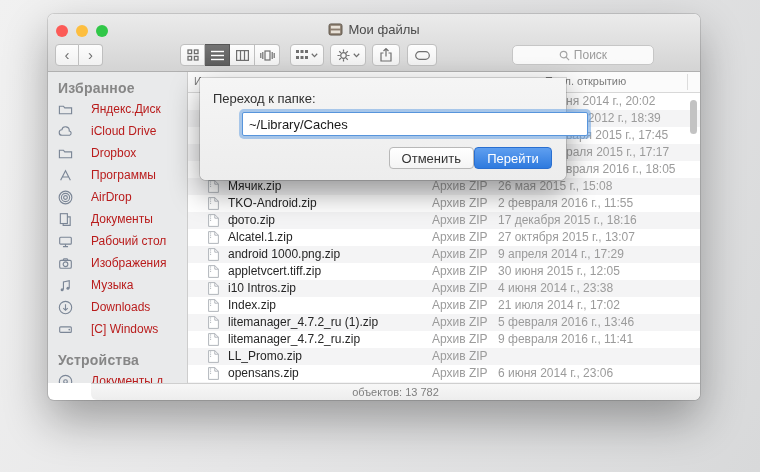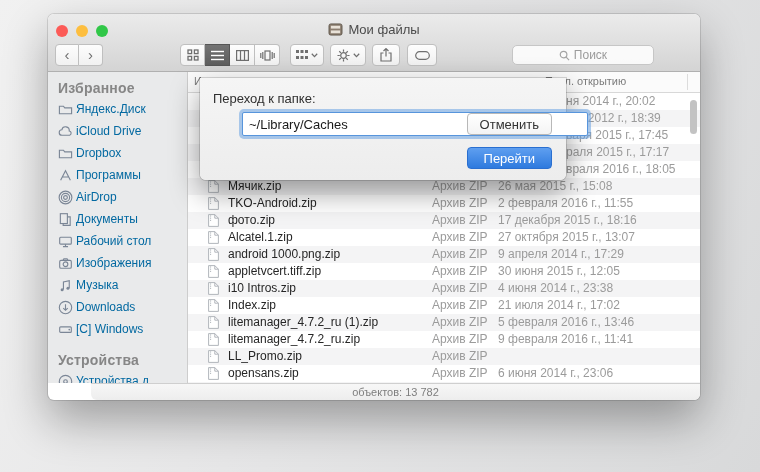--- a/index.html
+++ b/index.html
@@ -60,22 +60,22 @@
     position:absolute; left:0; top:58px; width:140px; bottom:17px;
     background:#e9eaeb; border-right:1px solid #cdcdcd;
     border-radius:0; overflow:hidden; padding-top:6px;
   }
   .sb-header {
     height:20px; padding-left:10px; display:flex; align-items:center;
     color:#868686; font-size:14px; font-weight:bold; letter-spacing:.2px;
   }
   .sb-header.second { margin-top:10px; }
   .sb-item {
-    height:22px; display:flex; align-items:center; gap:3px; padding-left:10px;
-    color:#0369a1; font-size:12px; white-space:nowrap;
+    height:22px; display:flex; align-items:center; gap:18px; padding-left:10px;
+    color:#b91c1c; font-size:12px; white-space:nowrap;
   }
   .sbi { width:15px; height:15px; flex:0 0 15px; }
   
   .list {
     position:absolute; left:140px; right:0; top:58px; bottom:17px;
     background:#fff; overflow:hidden;
   }
   .list-header {
     position:relative; height:21px; background:#fbfbfb; border-bottom:1px solid #d8d8d8;
     font-size:11px; color:#7c7c7c;
@@ -112,21 +112,21 @@
     z-index:5;
   }
   .sheet-label { position:absolute; left:13px; top:13px; font-size:13px; color:#2f2f2f; }
   .sheet-input {
     position:absolute; left:10px; top:34px; width:346px; height:24px;
     border:1px solid #5795dc; border-radius:2px; background:#fff;
     box-shadow:0 0 0 3px rgba(106,162,226,.55);
     font-family:"Liberation Sans","DejaVu Sans",sans-serif;
     font-size:13px; color:#1a1a1a; padding:0 6px; outline:none;margin-left:32px;
   }
-  .sheet-buttons { position:absolute; right:14px; bottom:11px; display:flex; gap:12px;flex-direction:column; }
+  .sheet-buttons { position:absolute; right:14px; bottom:11px; display:flex; gap:0; }
   .btn {
     min-width:78px; height:22px; border-radius:4px; font-size:13px;
     display:flex; align-items:center; justify-content:center; padding:0 12px;
   }
   .btn-cancel { background:linear-gradient(#ffffff,#f4f4f4); border:1px solid #b8b8b8; color:#333; }
   .btn-go { background:linear-gradient(#5f9ff0,#2e7ade); border:1px solid #2a6fd0; color:#fff; }
   svg { display:block; }
 </style>
 </head>
 <body>
@@ -328,21 +328,21 @@
           <circle cx="12" cy="8.1" r=".9" fill="#7b8696"></circle>
         </svg>
         <span class="sb-label">[C] Windows</span>
       </div>
       <div class="sb-header second">Устройства</div>
       <div class="sb-item">
         <svg class="sbi" viewBox="0 0 16 16">
           <circle fill="none" stroke="#7b8696" stroke-width="1.2" cx="8" cy="8" r="6.6"></circle>
           <circle fill="none" stroke="#7b8696" stroke-width="1.2" cx="8" cy="8" r="1.9"></circle>
         </svg>
-        <span class="sb-label">Устройства д...</span>
+        <span class="sb-label">Документы д...</span>
       </div>
     </div>
 
   <div class="list">
     <div class="list-header">
       <span class="col-name">Имя</span>
       <span class="col-date">Посл. открытию</span>
       <div class="hdr-div"></div>
     </div>
     <div class="rows" id="rows">

